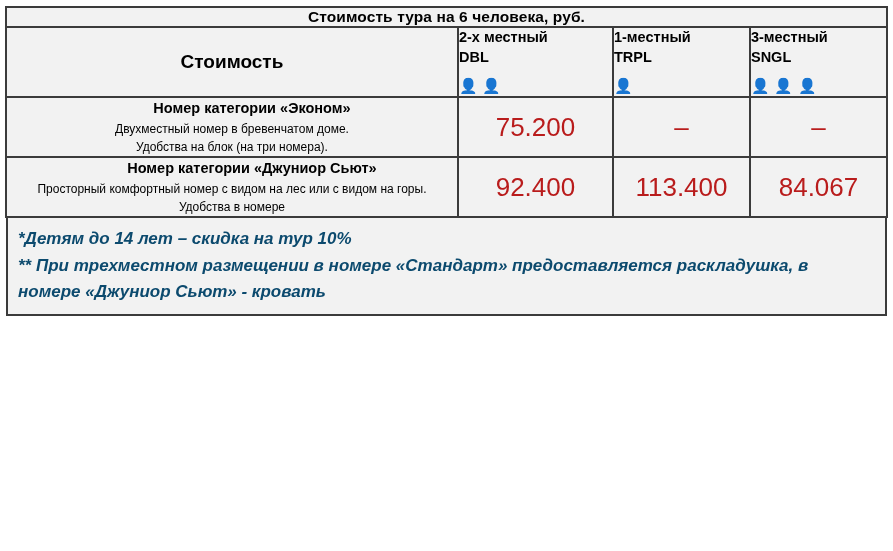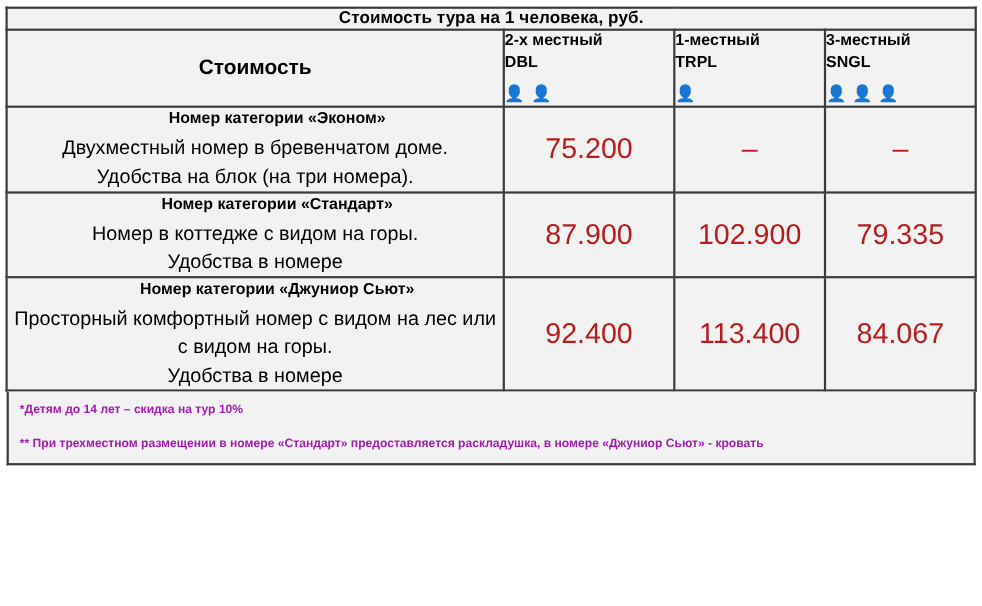--- a/index.html
+++ b/index.html
@@ -64,21 +64,21 @@
     text-align: center;
   }
   .room-name {
     font-weight: bold;
     font-size: 14.5px;
     line-height: 1.45;
     margin-bottom: 2px;
     padding-left: 40px;
   }
   .room-desc {
-    font-size: 18px;
+    font-size: 12px;
     line-height: 1.45;
     font-weight: normal;
   }
   .price-cell {
     text-align: center;
     font-size: 26px;
     font-weight: normal;
     color: #b91c1c;
     vertical-align: middle;
     padding: 6px 4px;
@@ -87,42 +87,43 @@
     width: 881px;
     margin: 0 auto;
     border-left: 2px solid #3b3b3b;
     border-right: 2px solid #3b3b3b;
     border-bottom: 2px solid #3b3b3b;
     background: #f2f2f2;
     box-sizing: border-box;
     padding: 8px 10px 10px 10px;
   }
   .note {
+    font-style: italic;
     font-weight: bold;
-    font-size: 11px;
+    font-size: 17px;
     line-height: 1.5;
-    color: #a21caf;
+    color: #0c4a6e;
   }
-  .note + .note { margin-top: 14px; }
+  .note + .note { margin-top: 2px; }
 </style>
 </head>
 <body>
 
 <div class="sheet">
 
   <table class="price">
     <colgroup>
       <col style="width:452px">
       <col style="width:155px">
       <col style="width:137px">
       <col style="width:137px">
     </colgroup>
     <tbody>
       <tr>
-        <td class="title-cell" colspan="4">Стоимость тура на 1 человека, руб.</td>
+        <td class="title-cell" colspan="4">Стоимость тура на 6 человека, руб.</td>
       </tr>
 
       <tr>
         <td class="hdr-place">Стоимость</td>
         <td class="hdr-col">
           <span>2-х местный</span><br>
           <span>DBL</span>
           <span class="occ">👤👤</span>
         </td>
         <td class="hdr-col">
@@ -140,29 +141,20 @@
       <tr>
         <td class="room-cell">
           <div class="room-name">Номер категории «Эконом»</div>
           <div class="room-desc">Двухместный номер в бревенчатом доме.<br>Удобства на блок (на три номера).</div>
         </td>
         <td class="price-cell">75.200</td>
         <td class="price-cell">–</td>
         <td class="price-cell">–</td>
       </tr>
 
-      <tr>
-        <td class="room-cell">
-          <div class="room-name">Номер категории «Стандарт»</div>
-          <div class="room-desc">Номер в коттедже с видом на горы.<br>Удобства в номере</div>
-        </td>
-        <td class="price-cell">87.900</td>
-        <td class="price-cell">102.900</td>
-        <td class="price-cell">79.335</td>
-      </tr>
 
       <tr>
         <td class="room-cell">
           <div class="room-name">Номер категории «Джуниор Сьют»</div>
           <div class="room-desc">Просторный комфортный номер с видом на лес или с видом на горы.<br>Удобства в номере</div>
         </td>
         <td class="price-cell">92.400</td>
         <td class="price-cell">113.400</td>
         <td class="price-cell">84.067</td>
       </tr>

